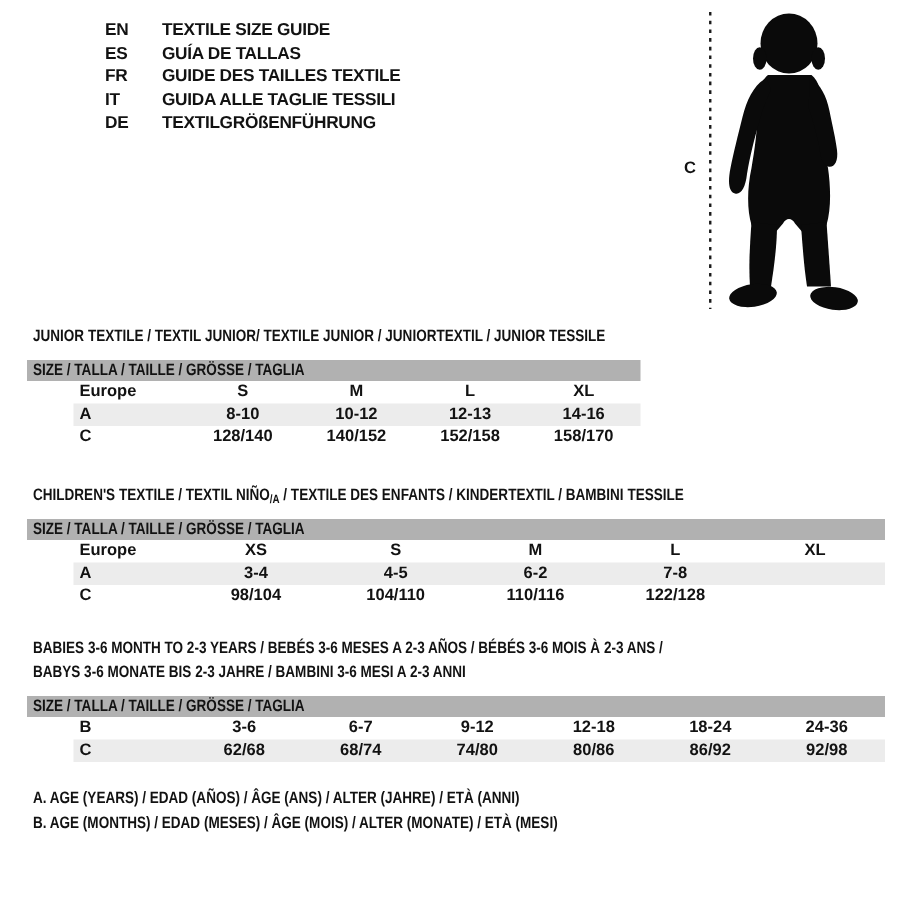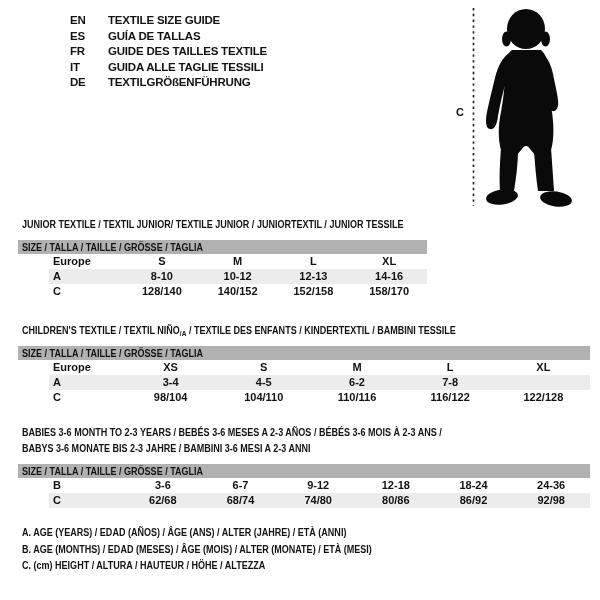--- a/index.html
+++ b/index.html
@@ -123,21 +123,20 @@
       <span class="cell">3-4</span>
       <span class="cell">4-5</span>
       <span class="cell">6-2</span>
       <span class="cell">7-8</span>
     </div>
     <div class="row" style="grid-template-columns: 75px repeat(5, 1fr);">
       <span class="lbl">C</span>
       <span class="cell">98/104</span>
       <span class="cell">104/110</span>
       <span class="cell">110/116</span>
-      <span class="cell">116/122</span>
       <span class="cell">122/128</span>
     </div>
   </section>
 <section class="tbl" style="top:424px; width:572px;">
     <div class="tbl-title"><span class="cond"><span>BABIES 3-6 MONTH TO 2-3 YEARS / BEBÉS 3-6 MESES A 2-3 AÑOS / BÉBÉS 3-6 MOIS À 2-3 ANS /</span></span></div>
     <div class="tbl-title"><span class="cond"><span>BABYS 3-6 MONATE BIS 2-3 JAHRE / BAMBINI 3-6 MESI A 2-3 ANNI</span></span></div>
     <div class="tbl-bar"><span class="cond">SIZE / TALLA / TAILLE / GRÖSSE / TAGLIA</span></div>
     <div class="row" style="grid-template-columns: 75px repeat(6, 1fr);">
       <span class="lbl">B</span>
       <span class="cell">3-6</span>
@@ -154,14 +153,13 @@
       <span class="cell">74/80</span>
       <span class="cell">80/86</span>
       <span class="cell">86/92</span>
       <span class="cell">92/98</span>
     </div>
   </section>
 
 <div class="notes">
   <div class="note-line"><span class="cond">A. AGE (YEARS) / EDAD (AÑOS) / ÂGE (ANS) / ALTER (JAHRE) / ETÀ (ANNI)</span></div>
   <div class="note-line"><span class="cond">B. AGE (MONTHS) / EDAD (MESES) / ÂGE (MOIS) / ALTER (MONATE) / ETÀ (MESI)</span></div>
-  <div class="note-line"><span class="cond">C. (cm) HEIGHT / ALTURA / HAUTEUR / HÖHE / ALTEZZA</span></div>
 </div>
 
 </body></html>

